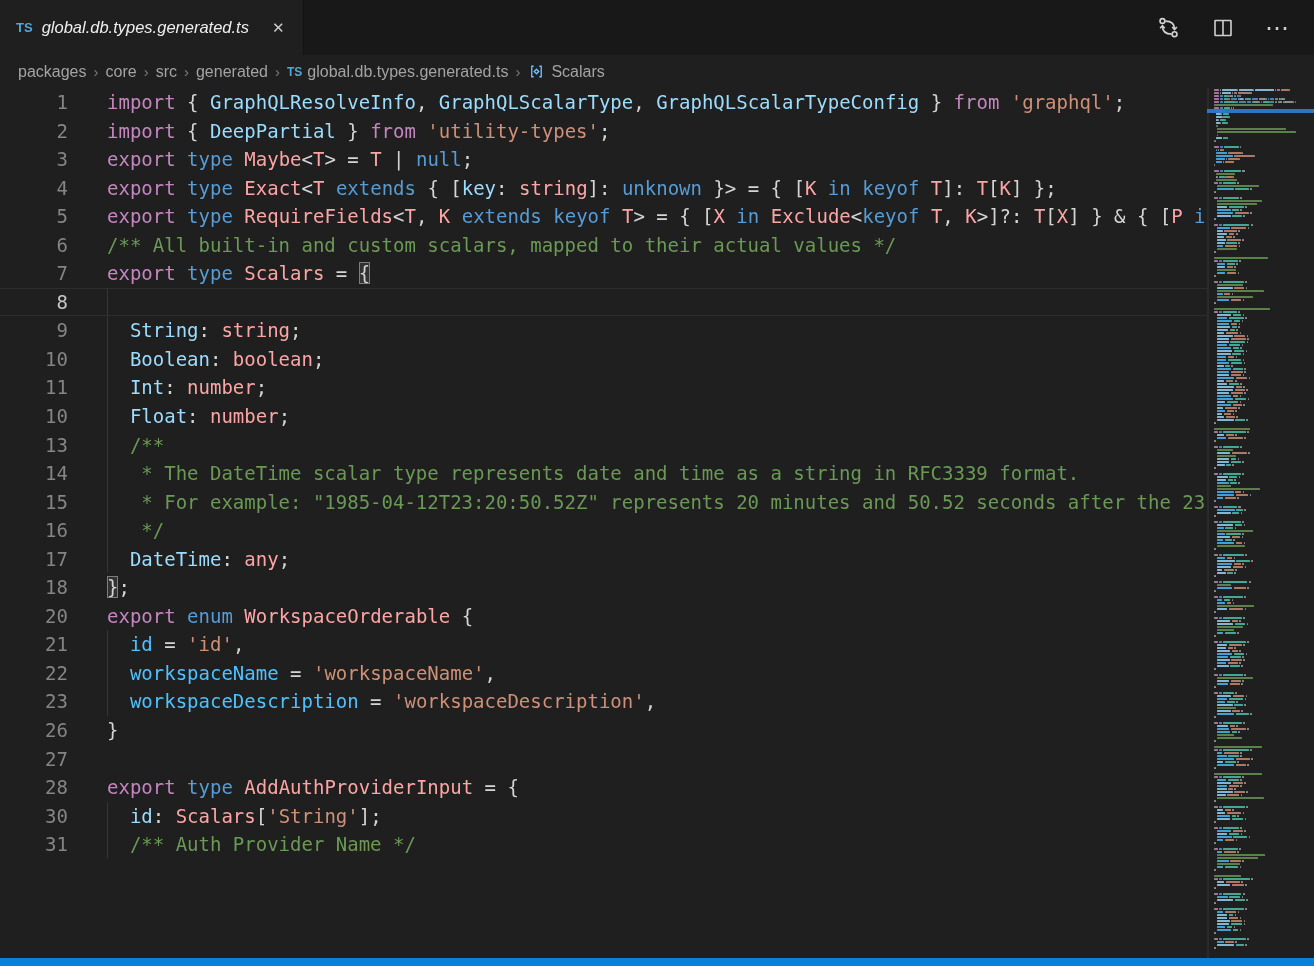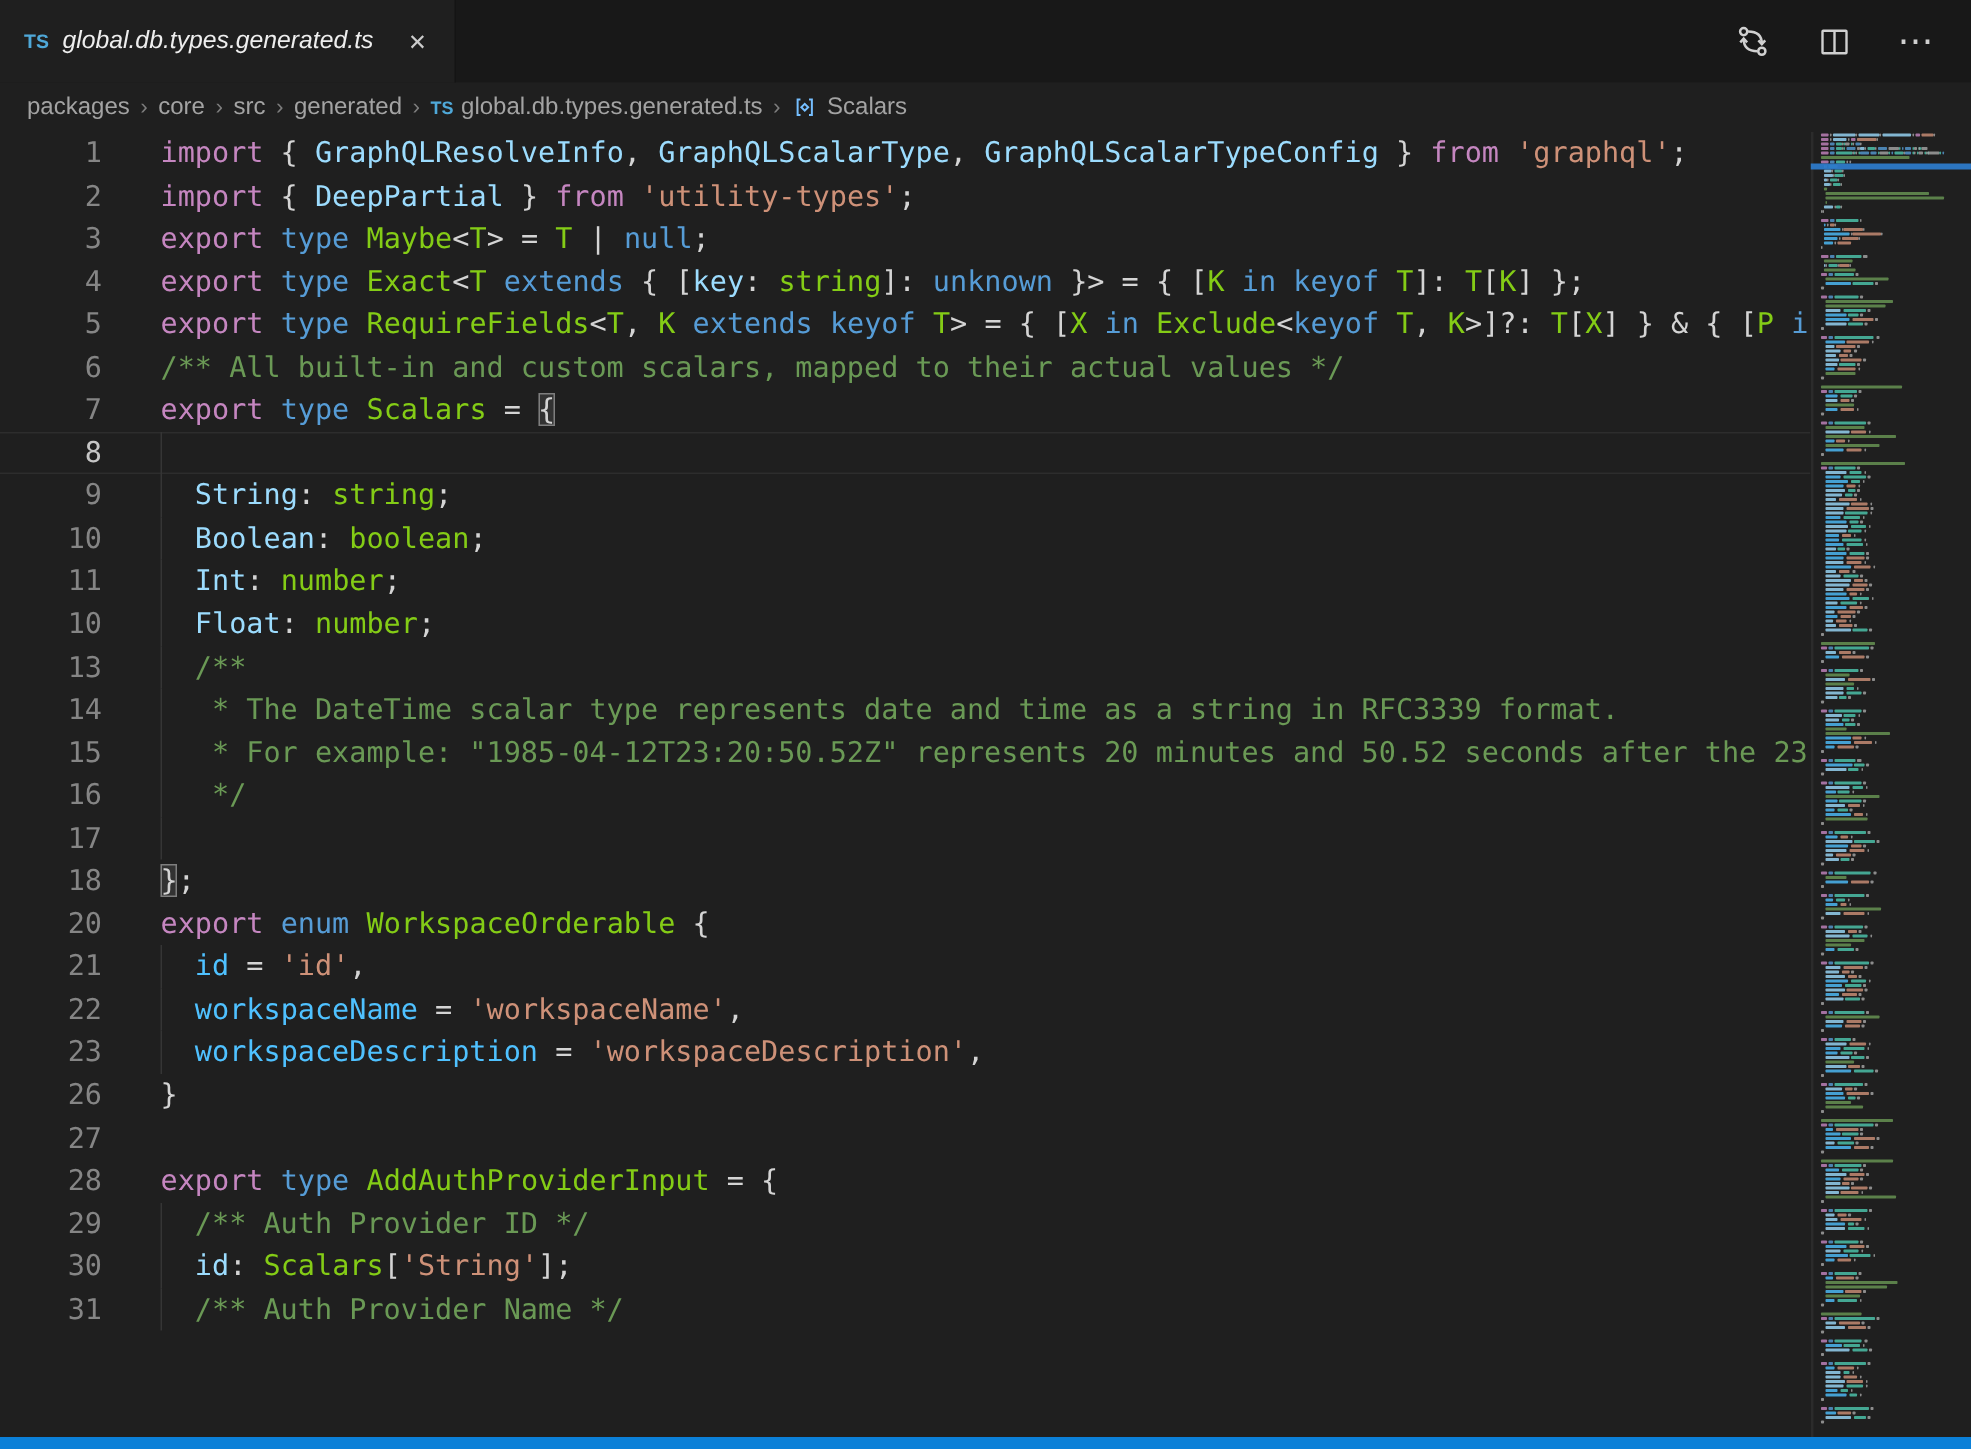--- a/index.html
+++ b/index.html
@@ -65,21 +65,21 @@
   .num {
     width:68px; flex:none; text-align:right;
     color:#858585; user-select:none; cursor:pointer;
   }
   .line.cur .num { color:#c6c6c6; }
   .lc { padding-left:39px; position:relative; }
   .guide { position:absolute; left:107px; top:0; bottom:0; width:1px; background:#353535; }
 
   .tk.kw   { color:#c586c0; }
   .tk.kw2  { color:#569cd6; }
-  .tk.type { color:#84cc16; }
+  .tk.type { color:#fca5a5; }
   .tk.var  { color:#9cdcfe; }
   .tk.enum { color:#4fc1ff; }
   .tk.str  { color:#ce9178; }
   .tk.cmt  { color:#6a9955; }
   .tk.pun  { color:#d4d4d4; }
   .tk.m    { outline:1px solid #7e7e7e; outline-offset:-1px; background:rgba(120,120,120,0.22); }
 
   .cursor {
     display:inline-block; width:2px; height:21px;
     background:#e8e8e8; vertical-align:-4px;
@@ -167,30 +167,29 @@
       <div class="line"><span class="num">7</span><span class="lc"><span class="tk kw">export</span><span class="tk pun"> </span><span class="tk kw2">type</span><span class="tk pun"> </span><span class="tk type">Scalars</span><span class="tk pun"> = </span><span class="tk pun m">{</span></span></div>
       <div class="line cur"><span class="num">8</span><span class="guide"></span></div>
       <div class="line"><span class="num">9</span><span class="guide"></span><span class="lc"><span class="tk pun">  </span><span class="tk var">String</span><span class="tk pun">: </span><span class="tk type">string</span><span class="tk pun">;</span></span></div>
       <div class="line"><span class="num">10</span><span class="guide"></span><span class="lc"><span class="tk pun">  </span><span class="tk var">Boolean</span><span class="tk pun">: </span><span class="tk type">boolean</span><span class="tk pun">;</span></span></div>
       <div class="line"><span class="num">11</span><span class="guide"></span><span class="lc"><span class="tk pun">  </span><span class="tk var">Int</span><span class="tk pun">: </span><span class="tk type">number</span><span class="tk pun">;</span></span></div>
       <div class="line"><span class="num">10</span><span class="guide"></span><span class="lc"><span class="tk pun">  </span><span class="tk var">Float</span><span class="tk pun">: </span><span class="tk type">number</span><span class="tk pun">;</span></span></div>
       <div class="line"><span class="num">13</span><span class="guide"></span><span class="lc"><span class="tk cmt">  /**</span></span></div>
       <div class="line"><span class="num">14</span><span class="guide"></span><span class="lc"><span class="tk cmt">   * The DateTime scalar type represents date and time as a string in RFC3339 format.</span></span></div>
       <div class="line"><span class="num">15</span><span class="guide"></span><span class="lc"><span class="tk cmt">   * For example: "1985-04-12T23:20:50.52Z" represents 20 minutes and 50.52 seconds after the 23</span></span></div>
       <div class="line"><span class="num">16</span><span class="guide"></span><span class="lc"><span class="tk cmt">   */</span></span></div>
-      <div class="line"><span class="num">17</span><span class="guide"></span></div>
+      <div class="line"><span class="num">17</span><span class="guide"></span><span class="lc"><span class="tk pun">  </span><span class="tk var">DateTime</span><span class="tk pun">: </span><span class="tk type">any</span><span class="tk pun">;</span></span></div>
       <div class="line"><span class="num">18</span><span class="lc"><span class="tk pun m">}</span><span class="tk pun">;</span></span></div>
       <div class="line"><span class="num">20</span><span class="lc"><span class="tk kw">export</span><span class="tk pun"> </span><span class="tk kw2">enum</span><span class="tk pun"> </span><span class="tk type">WorkspaceOrderable</span><span class="tk pun"> {</span></span></div>
       <div class="line"><span class="num">21</span><span class="guide"></span><span class="lc"><span class="tk pun">  </span><span class="tk enum">id</span><span class="tk pun"> = </span><span class="tk str">'id'</span><span class="tk pun">,</span></span></div>
       <div class="line"><span class="num">22</span><span class="guide"></span><span class="lc"><span class="tk pun">  </span><span class="tk enum">workspaceName</span><span class="tk pun"> = </span><span class="tk str">'workspaceName'</span><span class="tk pun">,</span></span></div>
       <div class="line"><span class="num">23</span><span class="guide"></span><span class="lc"><span class="tk pun">  </span><span class="tk enum">workspaceDescription</span><span class="tk pun"> = </span><span class="tk str">'workspaceDescription'</span><span class="tk pun">,</span></span></div>
       <div class="line"><span class="num">26</span><span class="lc"><span class="tk pun">}</span></span></div>
       <div class="line"><span class="num">27</span><span class="lc"></span></div>
       <div class="line"><span class="num">28</span><span class="lc"><span class="tk kw">export</span><span class="tk pun"> </span><span class="tk kw2">type</span><span class="tk pun"> </span><span class="tk type">AddAuthProviderInput</span><span class="tk pun"> = {</span></span></div>
-      <div class="line"><span class="num">29</span><span class="guide"></span><span class="lc"><span class="tk cmt">  /** Auth Provider ID */</span></span></div>
       <div class="line"><span class="num">30</span><span class="guide"></span><span class="lc"><span class="tk pun">  </span><span class="tk var">id</span><span class="tk pun">: </span><span class="tk type">Scalars</span><span class="tk pun">[</span><span class="tk str">'String'</span><span class="tk pun">];</span></span></div>
       <div class="line"><span class="num">31</span><span class="guide"></span><span class="lc"><span class="tk cmt">  /** Auth Provider Name */</span></span></div>
     </div>
   <div class="minimap">
       <div class="mrow">
         <span style="left: 0px; width: 5.1px; background: rgb(197, 134, 192);"></span>
         <span style="left: 5.95px; width: 1px; background: rgb(168, 168, 168);"></span>
         <span style="left: 7.65px; width: 15.3px; background: rgb(156, 220, 254);"></span>
         <span style="left: 22.95px; width: 1px; background: rgb(168, 168, 168);"></span>
         <span style="left: 24.65px; width: 14.45px; background: rgb(156, 220, 254);"></span>

